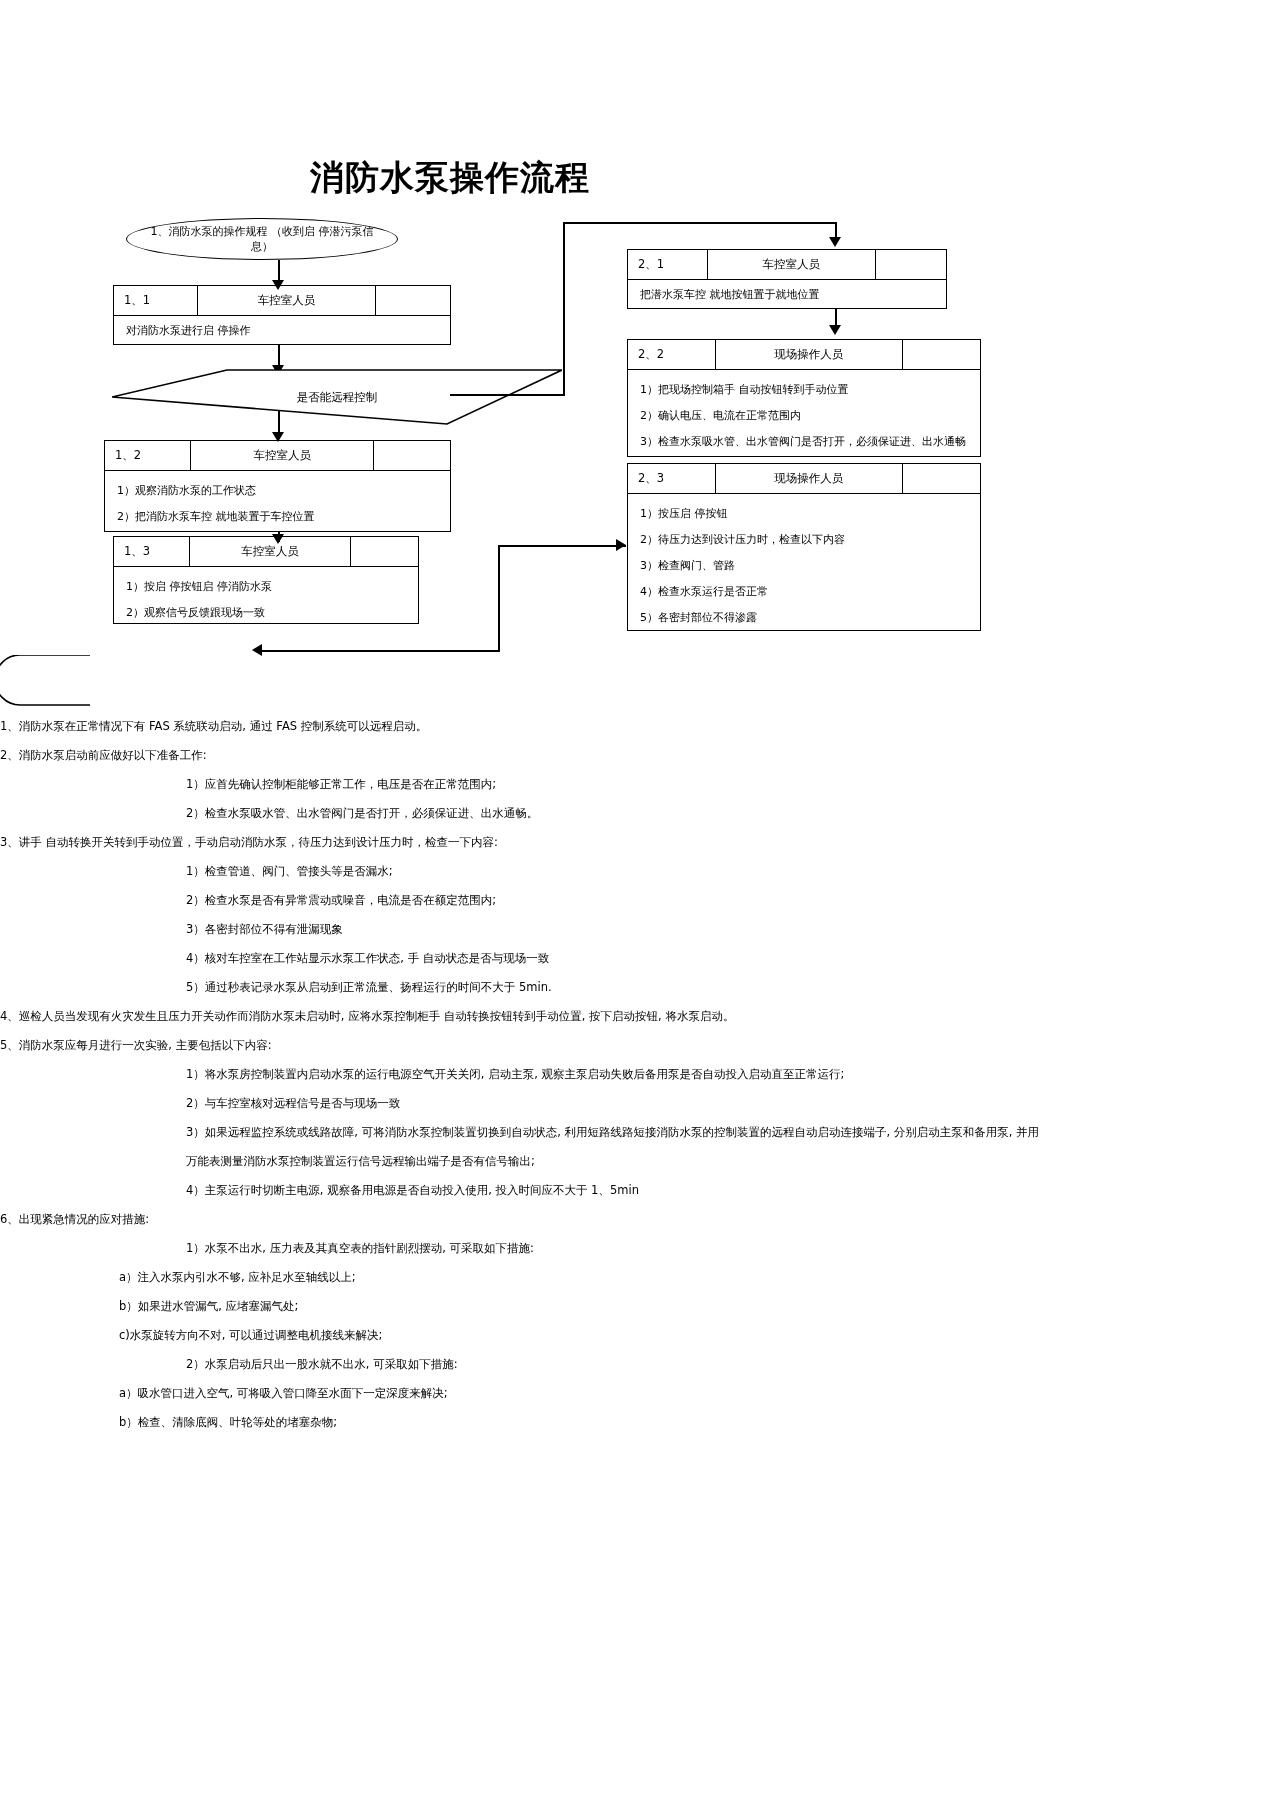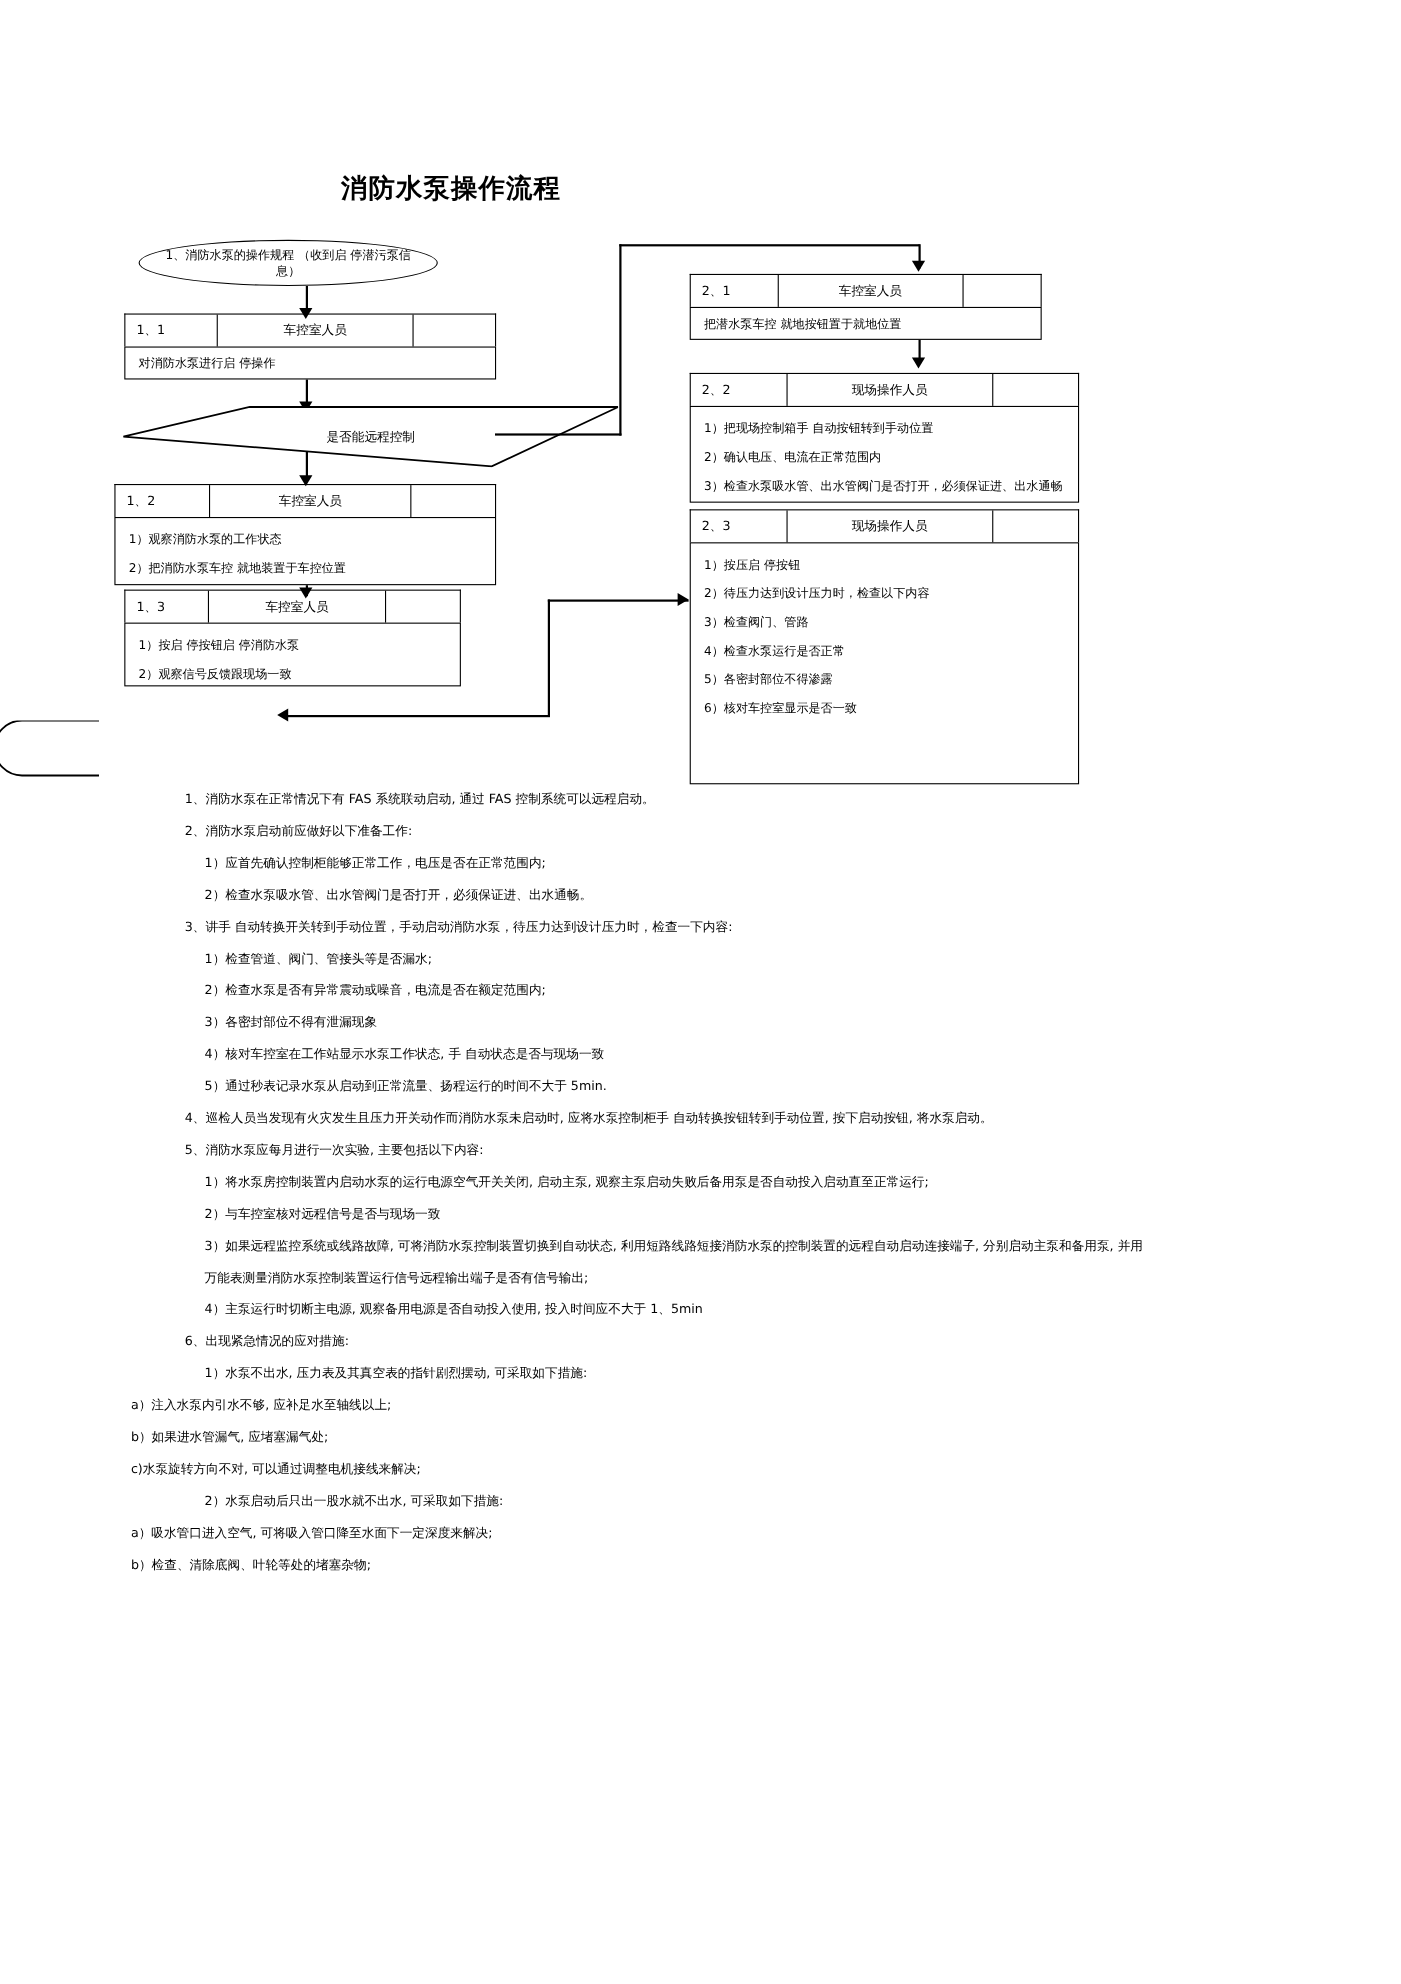--- a/index.html
+++ b/index.html
@@ -9,21 +9,21 @@
     font-family:"DejaVu Sans", sans-serif;
     color:#000;
     position:relative;
     overflow:hidden;
   }
   .page { position:relative; width:1274px; height:1804px; }
 
   .doc-title {
     position:absolute; left:0; top:155px; width:1274px;
     text-align:center;
-    font-size:24px; font-weight:bold; letter-spacing:1px;
+    font-size:34px; font-weight:bold; letter-spacing:1px;
     font-family:"DejaVu Sans", sans-serif;
   }
   
   .doc-title { text-align:left; left:310px; width:700px; }
 
   
   .fc { position:absolute; left:0; top:0; width:1274px; height:720px; }
 
   .oval {
     position:absolute;
@@ -79,21 +79,21 @@
 
   
   .txt { position:absolute; left:0; top:712px; width:1274px; }
   .txt p {
     margin:0;
     font-size:11.5px;
     line-height:29px;
     white-space:nowrap;
     font-family:"DejaVu Sans", sans-serif;
   }
-  .i0 { padding-left:168px; }
+  .i0 { }
   .i1 { padding-left:186px; }
   .i2 { padding-left:119px; }
 </style>
 </head>
 <body>
 
 <div class="page">
 
   <div class="doc-title">消防水泵操作流程</div>
 
@@ -201,21 +201,21 @@
         <div>3）检查水泵吸水管、出水管阀门是否打开，必须保证进、出水通畅</div>
       </div>
     </div>
 
     <div class="boxwrap" style="left:627px; top:463px; width:354px;">
       <div class="hdr">
         <div class="c1">2、3</div>
         <div class="c2">现场操作人员</div>
         <div class="c3"></div>
       </div>
-      <div class="body" style="height:220px; overflow:hidden;">
+      <div class="body" style="height:138px; overflow:hidden;">
         <div>1）按压启  停按钮</div>
         <div>2）待压力达到设计压力时，检查以下内容</div>
         <div>3）检查阀门、管路</div>
         <div>4）检查水泵运行是否正常</div>
         <div>5）各密封部位不得渗露</div>
         <div>6）核对车控室显示是否一致</div>
       </div>
     </div>
 
   </div>

